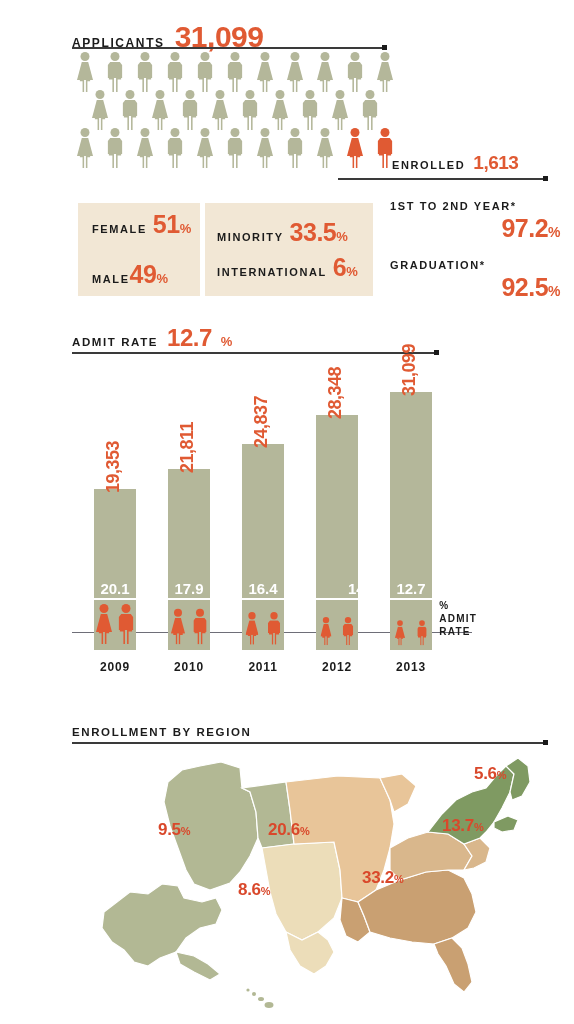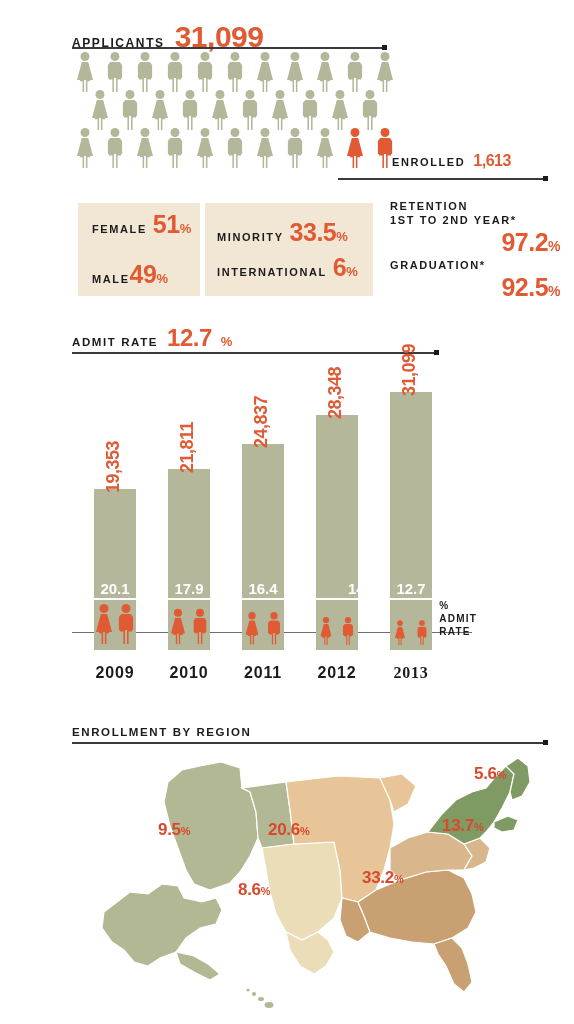--- a/index.html
+++ b/index.html
@@ -69,21 +69,21 @@
   }
   .person.m .legs {
     position: absolute; left: 50%; transform: translateX(-50%);
     top: 25px; width: 13px; height: 15px;
     clip-path: polygon(0 0, 42% 0, 42% 100%, 58% 100%, 58% 0, 100% 0, 100% 16%, 70% 16%, 70% 100%, 30% 100%, 30% 16%, 0 16%);
   }
 
   
   #enrolled-head { position: absolute; left: 392px; top: 152px; display: flex; align-items: baseline; gap: 8px; }
   #enrolled-head .lbl { font-size: 11px; }
-  #enrolled-head .big { font-size: 16px; }
+  #enrolled-head .big { font-size: 19px; }
 
   
   .statbox {
     position: absolute;
     background: #f2e7d5;
     display: flex; flex-direction: column;
     justify-content: center;
   }
   .statrow { display: flex; align-items: baseline; white-space: nowrap; }
   .statrow .v { font-size: 25px; }
@@ -123,22 +123,22 @@
     color: #ffffff;
     font-weight: bold;
     font-size: 15px;
     text-align: center;
     width: 42px;
     border-bottom: 2px solid #ffffff;
     padding-bottom: 1px;
   }
   .bar-pair { position: absolute; display: flex; align-items: flex-end; justify-content: center; width: 42px; gap: 2px; }
   .bar-year {
-    position: absolute; bottom: 8px; width: 42px; text-align: center;
-    font-size: 16px; font-weight: bold; letter-spacing: 0.8px; color: #1b1b1b;
+    position: absolute; bottom: 16px; width: 42px; text-align: center;
+    font-size: 12px; font-weight: bold; letter-spacing: 0.8px; color: #1b1b1b;
   }
   #baseline { position: absolute; left: 0; bottom: 57px; height: 1.5px; background: #6e6e78; width: 400px; }
   #axis-caption {
     position: absolute; right: -5px; bottom: 52px;
     font-size: 10px; font-weight: bold; letter-spacing: 1.2px;
     line-height: 13px; color: #1b1b1b;
   }
 
   
   #region-head { position: absolute; left: 72px; top: 722px; }
@@ -361,21 +361,20 @@
       <span class="big pct">%</span>
     </div>
     <div class="statrow">
       <span class="lbl">INTERNATIONAL</span>
       <span class="big v" style="margin-left:6px;">6</span>
       <span class="big pct">%</span>
     </div>
   </div>
 
   <div class="metric" style="left:390px; top:199px; width:170px;">
-    <div class="m-label lbl">RETENTION</div>
     <div class="m-label lbl">1ST TO 2ND YEAR*</div>
     <div class="m-val" style="margin-top:1px;">
       <span class="big">97.2</span><span class="big pct">%</span>
     </div>
   </div>
 
   <div class="metric" style="left:390px; top:258px; width:170px;">
     <div class="m-label lbl">GRADUATION*</div>
     <div class="m-val" style="margin-top:1px;">
       <span class="big">92.5</span><span class="big pct">%</span>
@@ -478,21 +477,21 @@
             <span class="body" style="background:#e05a33"></span>
             <span class="legs" style="background:#e05a33"></span>
           </div>
           <div class="person m" style="width: 22px; height: 44px; transform: scale(0.632); transform-origin: center bottom;">
             <span class="head" style="background:#e05a33"></span>
             <span class="body" style="background:#e05a33"></span>
             <span class="legs" style="background:#e05a33"></span>
           </div>
         </div>
       </div>
-      <div class="bar-year" style="left: 318px; font-family: Liberation Serif, serif;">2013</div>
+      <div class="bar-year" style="left: 318px;">2013</div>
     </div>
 
   <div id="region-head">
     <span class="lbl">ENROLLMENT BY REGION</span>
   </div>
   <div class="rule" style="left:72px; top:742px; width:473px;"></div>
 
   <div id="map-wrap">
     <svg viewBox="0 0 470 260" width="470" height="260">
       <g stroke="#ffffff" stroke-width="1.2">

